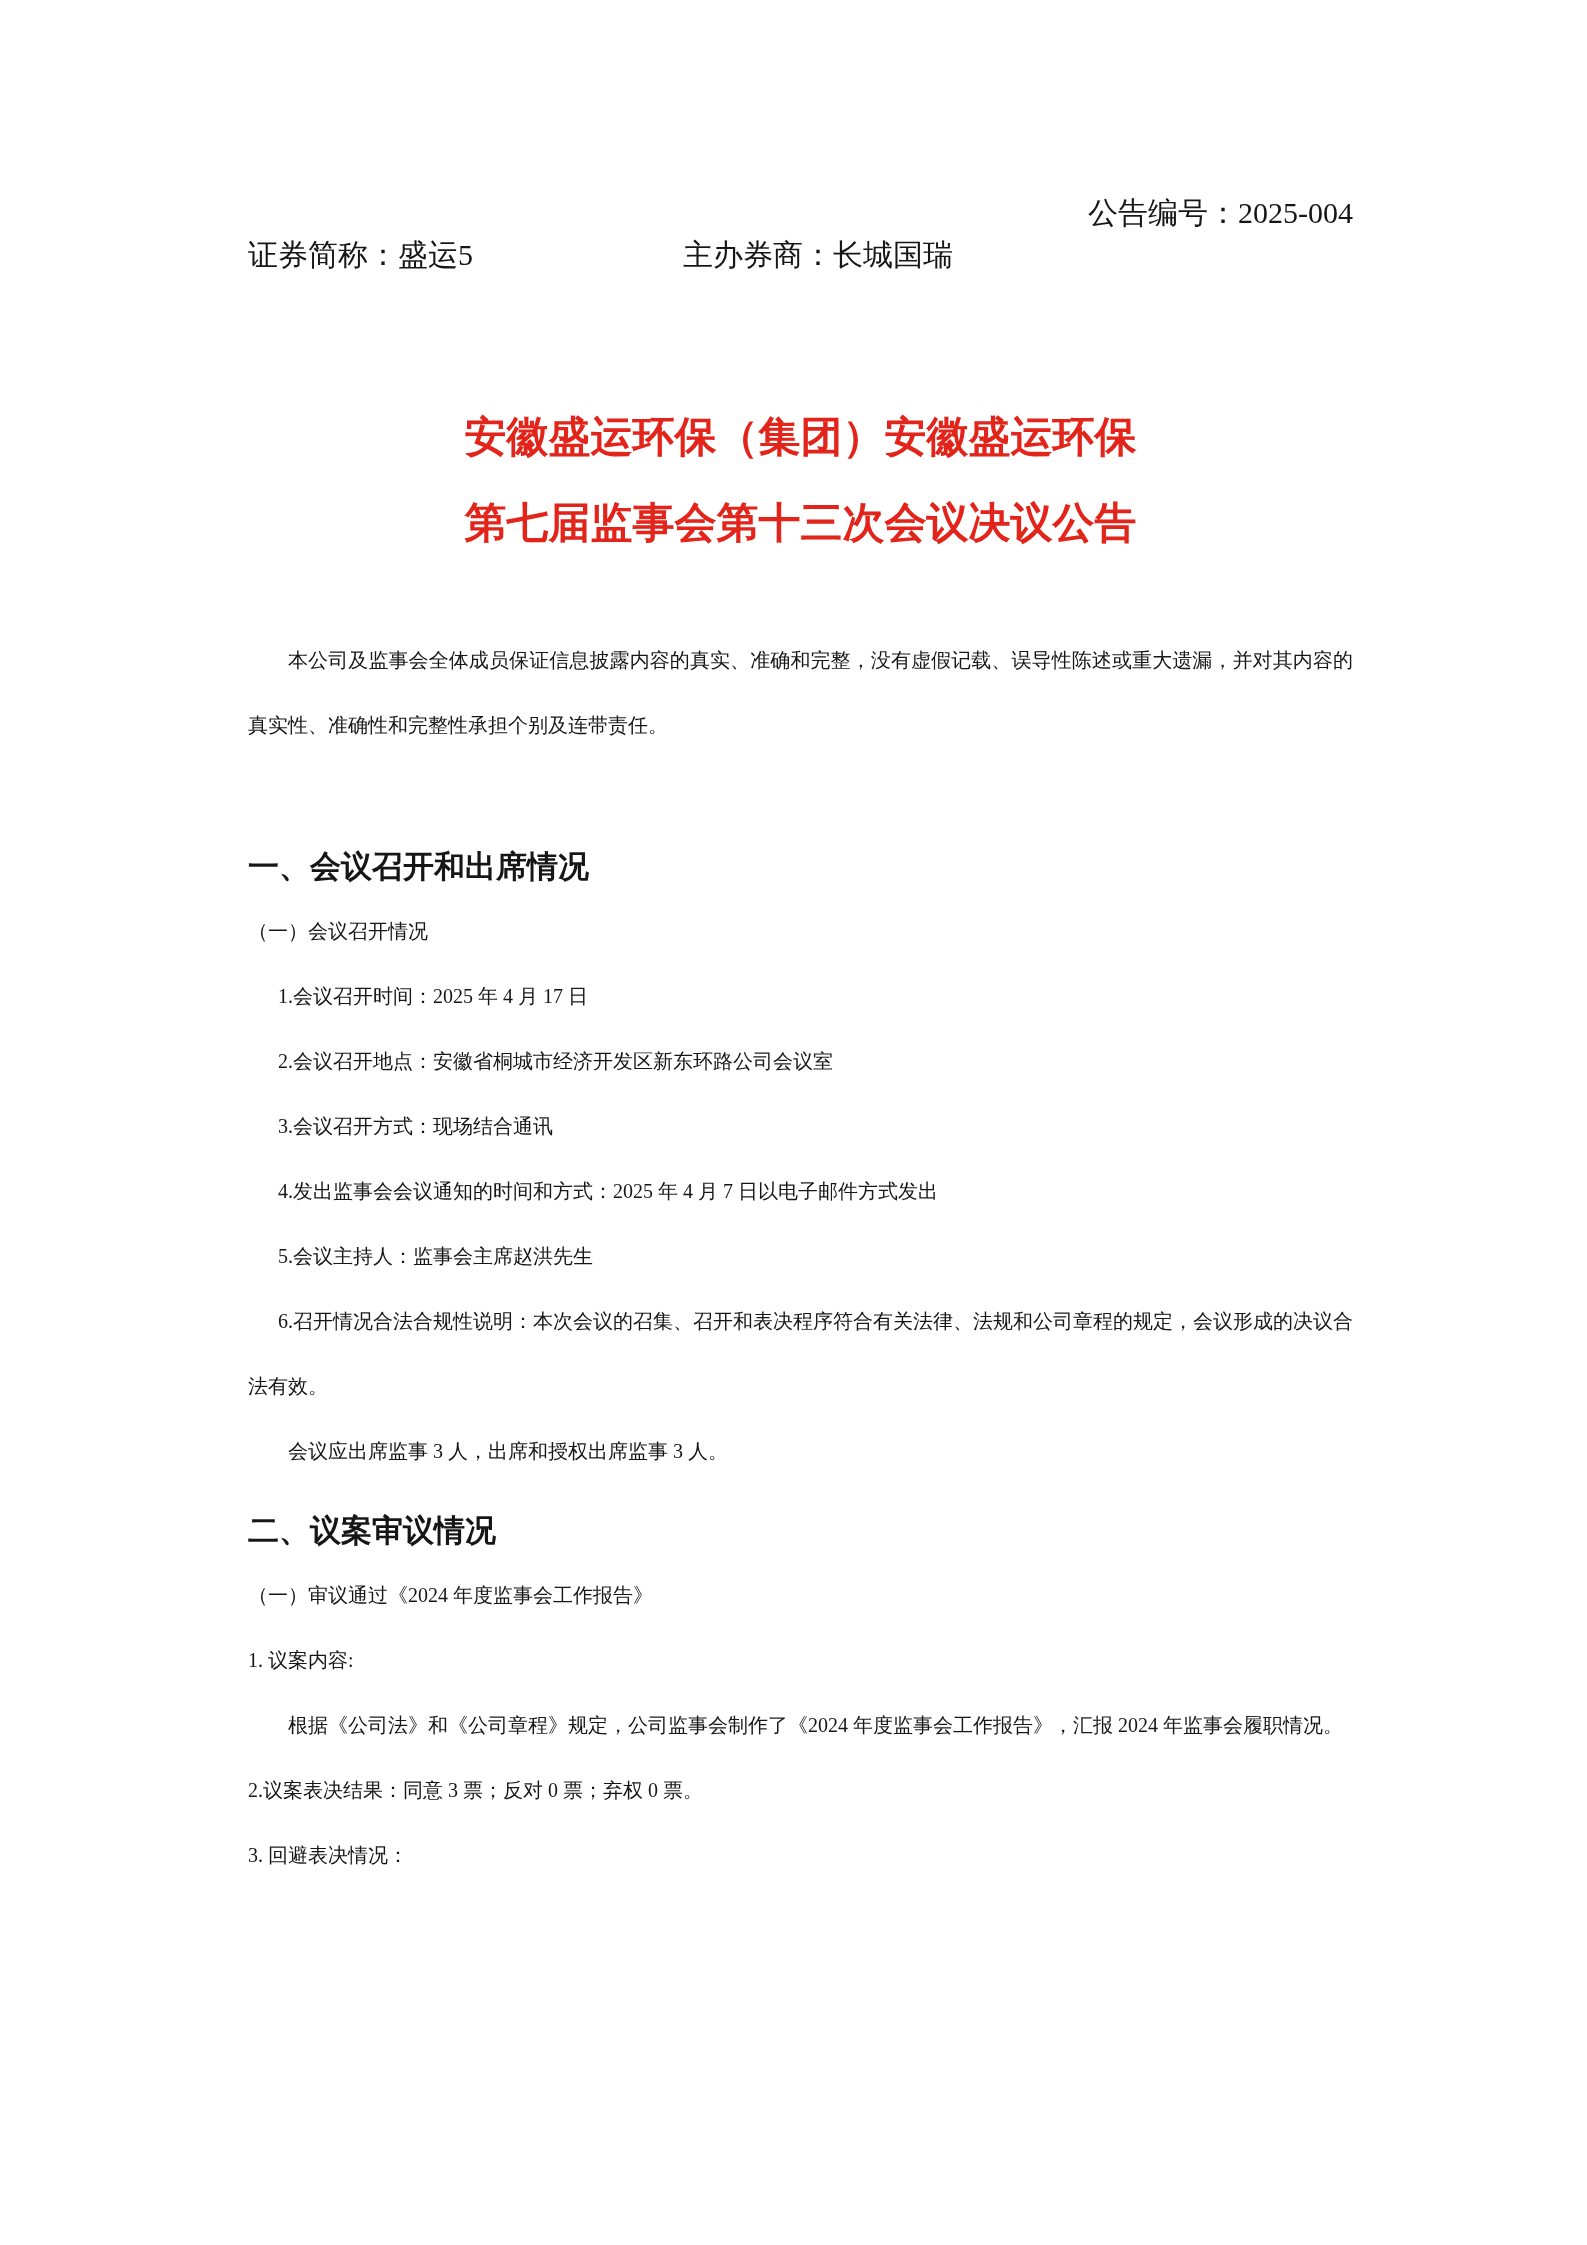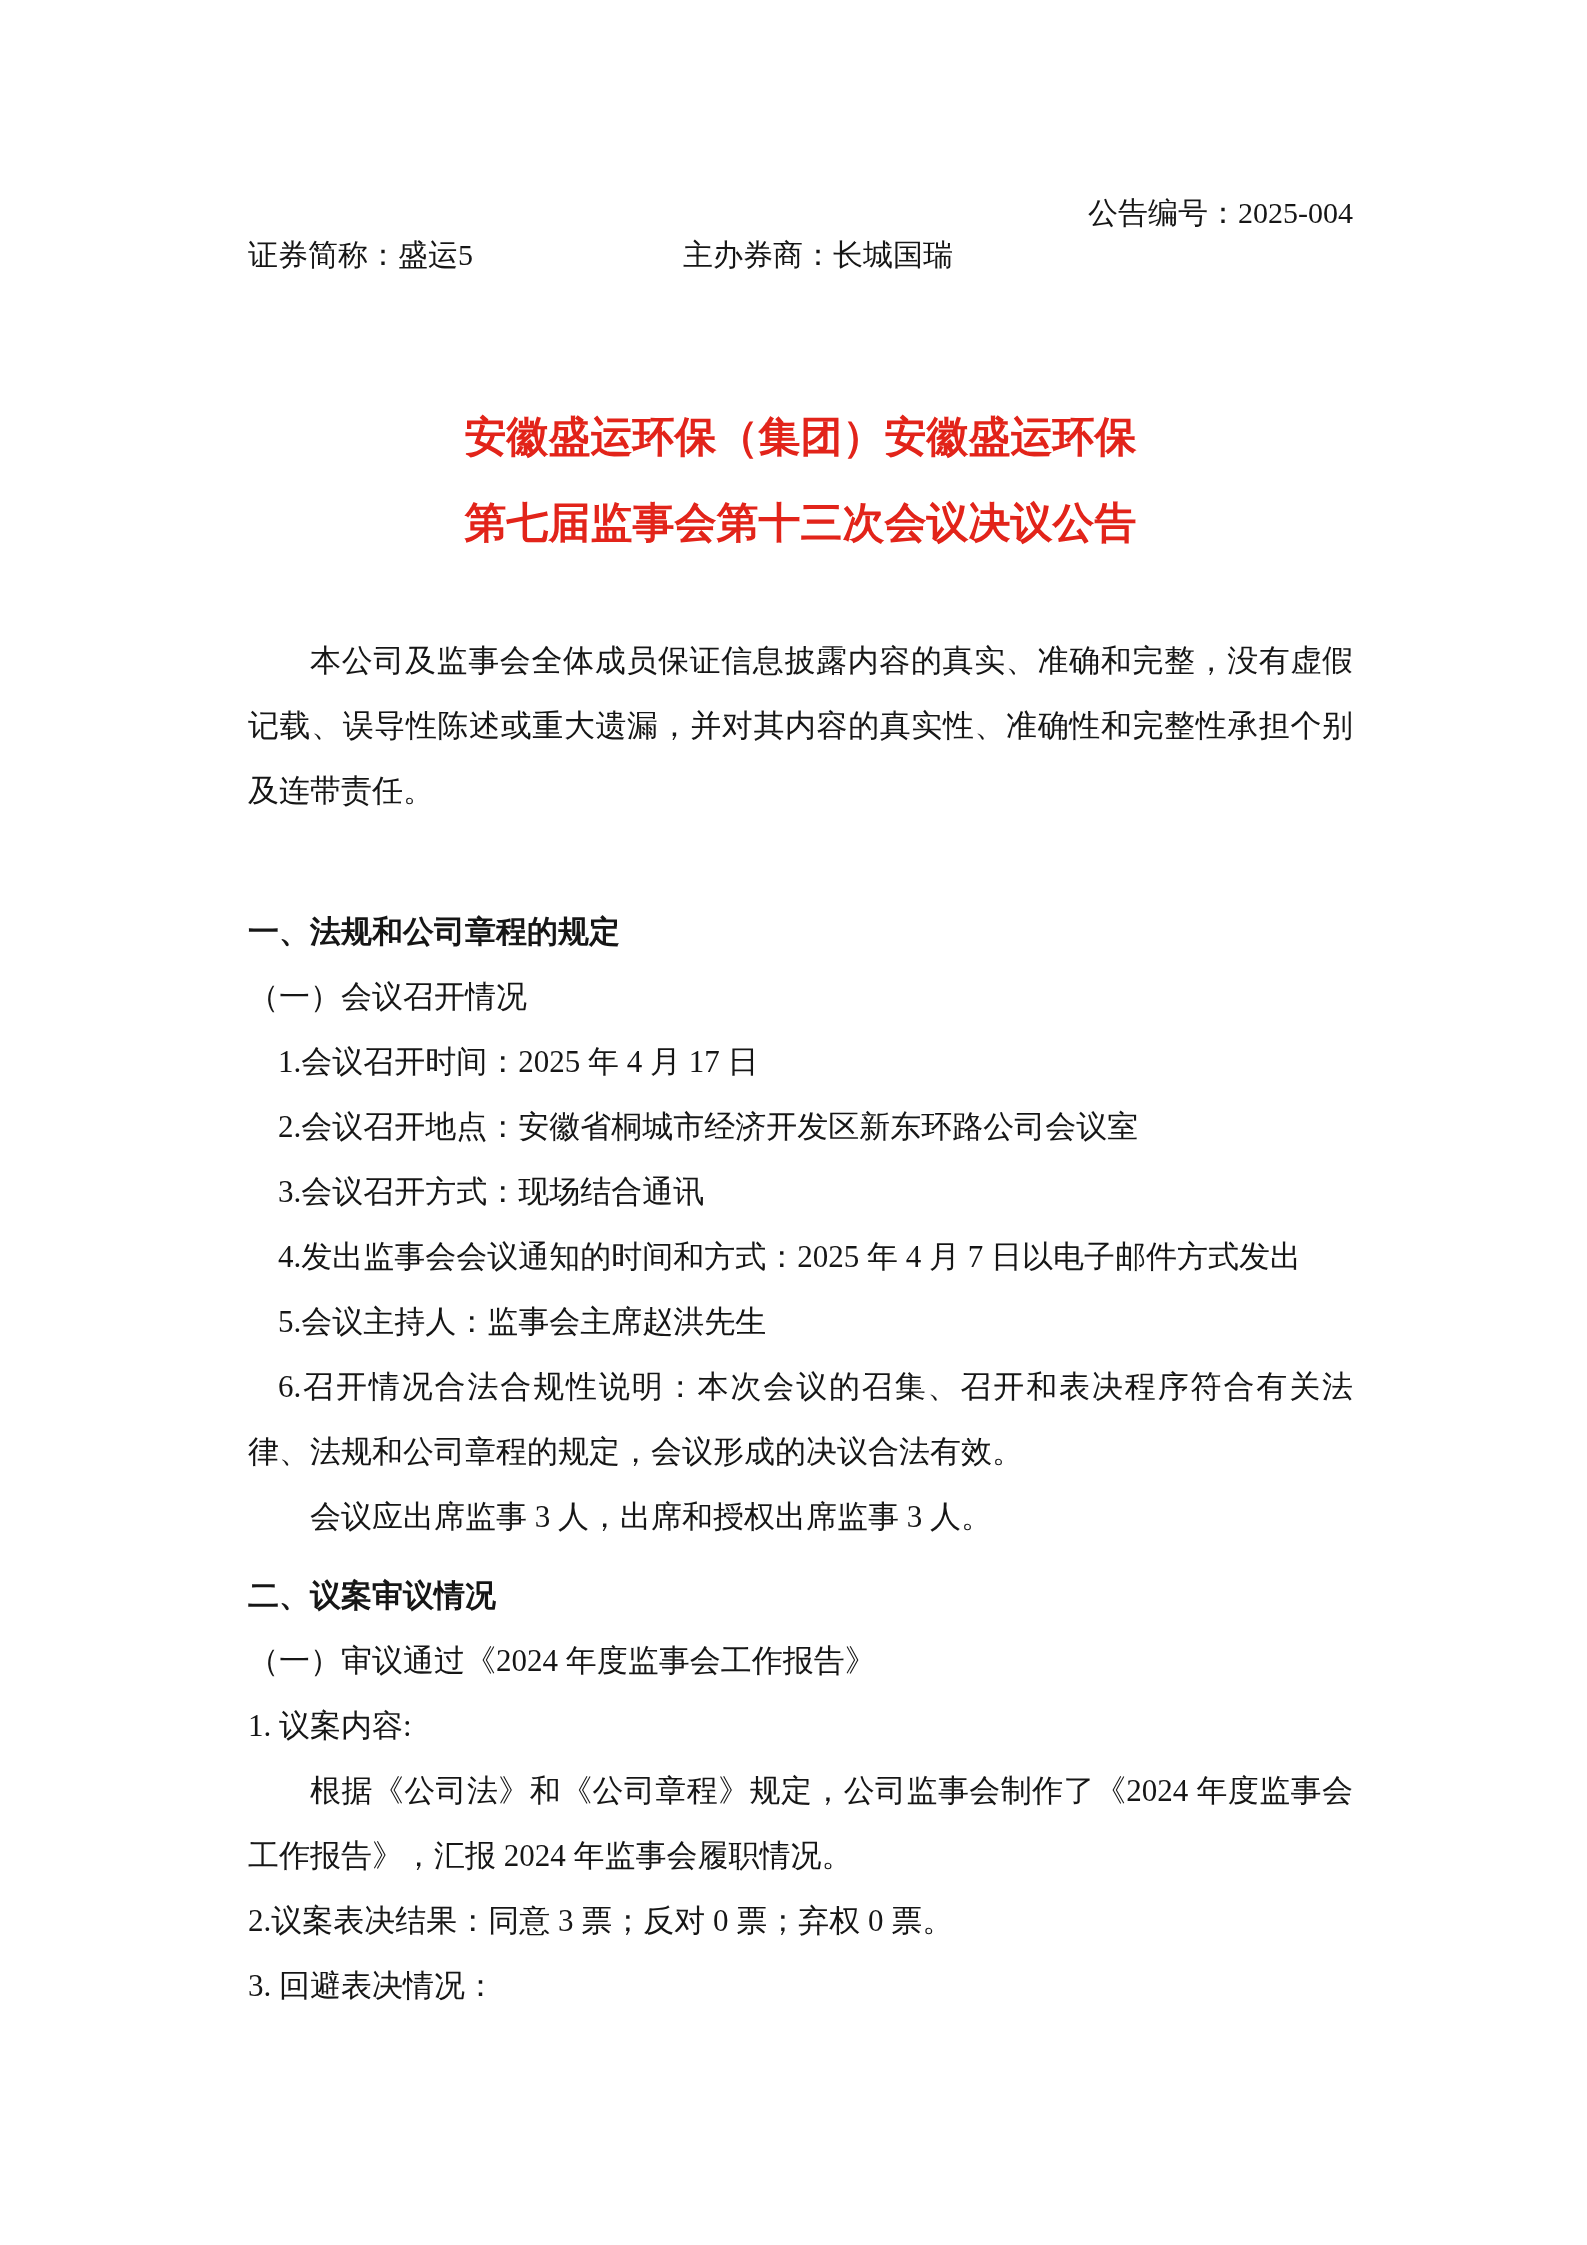--- a/index.html
+++ b/index.html
@@ -40,21 +40,21 @@
   .meta-col3 { flex: 1 1 auto; }
   .doc-title {
     margin-top: 118px;
     text-align: center;
     color: #e2241a;
     font-weight: bold;
     font-size: 42px;
     line-height: 86px;
   }
   .para {
-    font-size: 31px;
+    font-size: 20px;
     line-height: 65px;
     text-align: justify;
     margin: 0;
   }
   .indent2 { text-indent: 2em; }
   .indent-num { text-indent: 30px; }
   .statement { margin-top: 62px; }
   .h-section {
     margin-top: 76px;
     font-size: 31px;
@@ -78,21 +78,21 @@
       <span class="meta-col3">主办券商：长城国瑞</span>
     </div>
 
     <div class="doc-title">
       <div>安徽盛运环保（集团）安徽盛运环保</div>
       <div>第七届监事会第十三次会议决议公告</div>
     </div>
 
     <p class="para indent2 statement">本公司及监事会全体成员保证信息披露内容的真实、准确和完整，没有虚假记载、误导性陈述或重大遗漏，并对其内容的真实性、准确性和完整性承担个别及连带责任。</p>
 
-    <p class="h-section">一、法规和公司章程的规定</p>
+    <p class="h-section">一、会议召开和出席情况</p>
 
     <p class="para nowrap-line">（一）会议召开情况</p>
 
     <p class="para indent-num nowrap-line">1.会议召开时间：2025 年 4 月 17 日</p>
 
     <p class="para indent-num nowrap-line">2.会议召开地点：安徽省桐城市经济开发区新东环路公司会议室</p>
 
     <p class="para indent-num nowrap-line">3.会议召开方式：现场结合通讯</p>
 
     <p class="para indent-num nowrap-line">4.发出监事会会议通知的时间和方式：2025 年 4 月 7 日以电子邮件方式发出</p>

